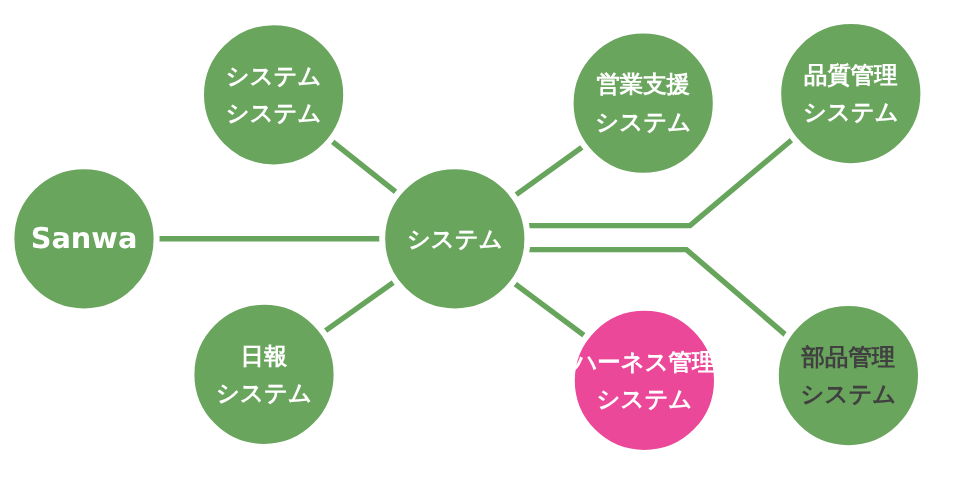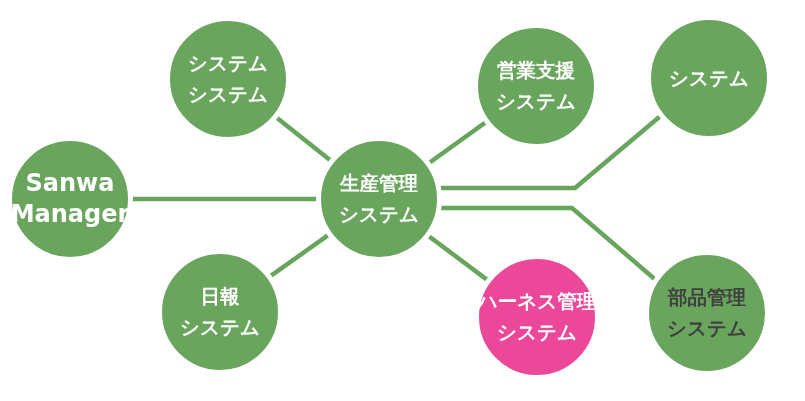--- a/index.html
+++ b/index.html
@@ -56,39 +56,38 @@
       <polyline points="228,79 379,199" fill="none" stroke="#68a55c" stroke-width="4.5" data-name="edge-design-management--production-management"></polyline>
       <polyline points="220,312 379,199" fill="none" stroke="#68a55c" stroke-width="4.5" data-name="edge-daily-report--production-management"></polyline>
       <polyline points="379,199 536,86" fill="none" stroke="#68a55c" stroke-width="4.5" data-name="edge-production-management--sales-support"></polyline>
       <polyline points="379,199 537,317" fill="none" stroke="#68a55c" stroke-width="4.5" data-name="edge-production-management--harness-management"></polyline>
       <polyline points="385,188 575,188 702,81" fill="none" stroke="#68a55c" stroke-width="4.5" data-name="edge-production-management--quality-management"></polyline>
       <polyline points="385,208 572,208 700,318" fill="none" stroke="#68a55c" stroke-width="4.5" data-name="edge-production-management--parts-management"></polyline>
     </svg>
   <div id="nodes-layer" data-name="nodes-layer">
       <div class="node" data-name="node-sanwa" style="left: 7px; top: 136px; width: 126px; height: 126px; background: rgb(106, 165, 94); border-color: rgb(255, 255, 255); color: rgb(255, 255, 255);">
     <span class="label-line" data-name="node-label-line1">Sanwa</span>
-    <span class="label-line" data-name="node-label-line2">Manager</span>
   </div>
       <div class="node" data-name="node-design-management" style="left: 165px; top: 16px; width: 126px; height: 126px; background: rgb(106, 165, 94); border-color: rgb(255, 255, 255); color: rgb(255, 255, 255);">
     <span class="label-line" data-name="node-label-line1">システム</span>
     <span class="label-line" data-name="node-label-line2">システム</span>
   </div>
       <div class="node" data-name="node-daily-report" style="left: 157px; top: 249px; width: 126px; height: 126px; background: rgb(106, 165, 94); border-color: rgb(255, 255, 255); color: rgb(255, 255, 255);">
     <span class="label-line" data-name="node-label-line1">日報</span>
     <span class="label-line" data-name="node-label-line2">システム</span>
   </div>
       <div class="node" data-name="node-production-management" style="left: 316px; top: 136px; width: 126px; height: 126px; background: rgb(106, 165, 94); border-color: rgb(255, 255, 255); color: rgb(255, 255, 255);">
-    <span class="label-line" data-name="node-label-line1">生産管理</span>
     <span class="label-line" data-name="node-label-line2">システム</span>
   </div>
       <div class="node" data-name="node-sales-support" style="left: 473px; top: 23px; width: 126px; height: 126px; background: rgb(106, 165, 94); border-color: rgb(255, 255, 255); color: rgb(255, 255, 255);">
     <span class="label-line" data-name="node-label-line1">営業支援</span>
     <span class="label-line" data-name="node-label-line2">システム</span>
   </div>
       <div class="node" data-name="node-quality-management" style="left: 646px; top: 15px; width: 126px; height: 126px; background: rgb(106, 165, 94); border-color: rgb(255, 255, 255); color: rgb(255, 255, 255);">
+    <span class="label-line" data-name="node-label-line1">品質管理</span>
     <span class="label-line" data-name="node-label-line2">システム</span>
   </div>
       <div class="node" data-name="node-harness-management" style="left: 474px; top: 254px; width: 126px; height: 126px; background: #ec4899; border-color: rgb(255, 255, 255); color: rgb(255, 255, 255);">
     <span class="label-line" data-name="node-label-line1">ハーネス管理</span>
     <span class="label-line" data-name="node-label-line2">システム</span>
   </div>
       <div class="node" data-name="node-parts-management" style="left: 644px; top: 250px; width: 126px; height: 126px; background: rgb(106, 165, 94); border-color: rgb(255, 255, 255); color: #404040;">
     <span class="label-line" data-name="node-label-line1">部品管理</span>
     <span class="label-line" data-name="node-label-line2">システム</span>
   </div>

